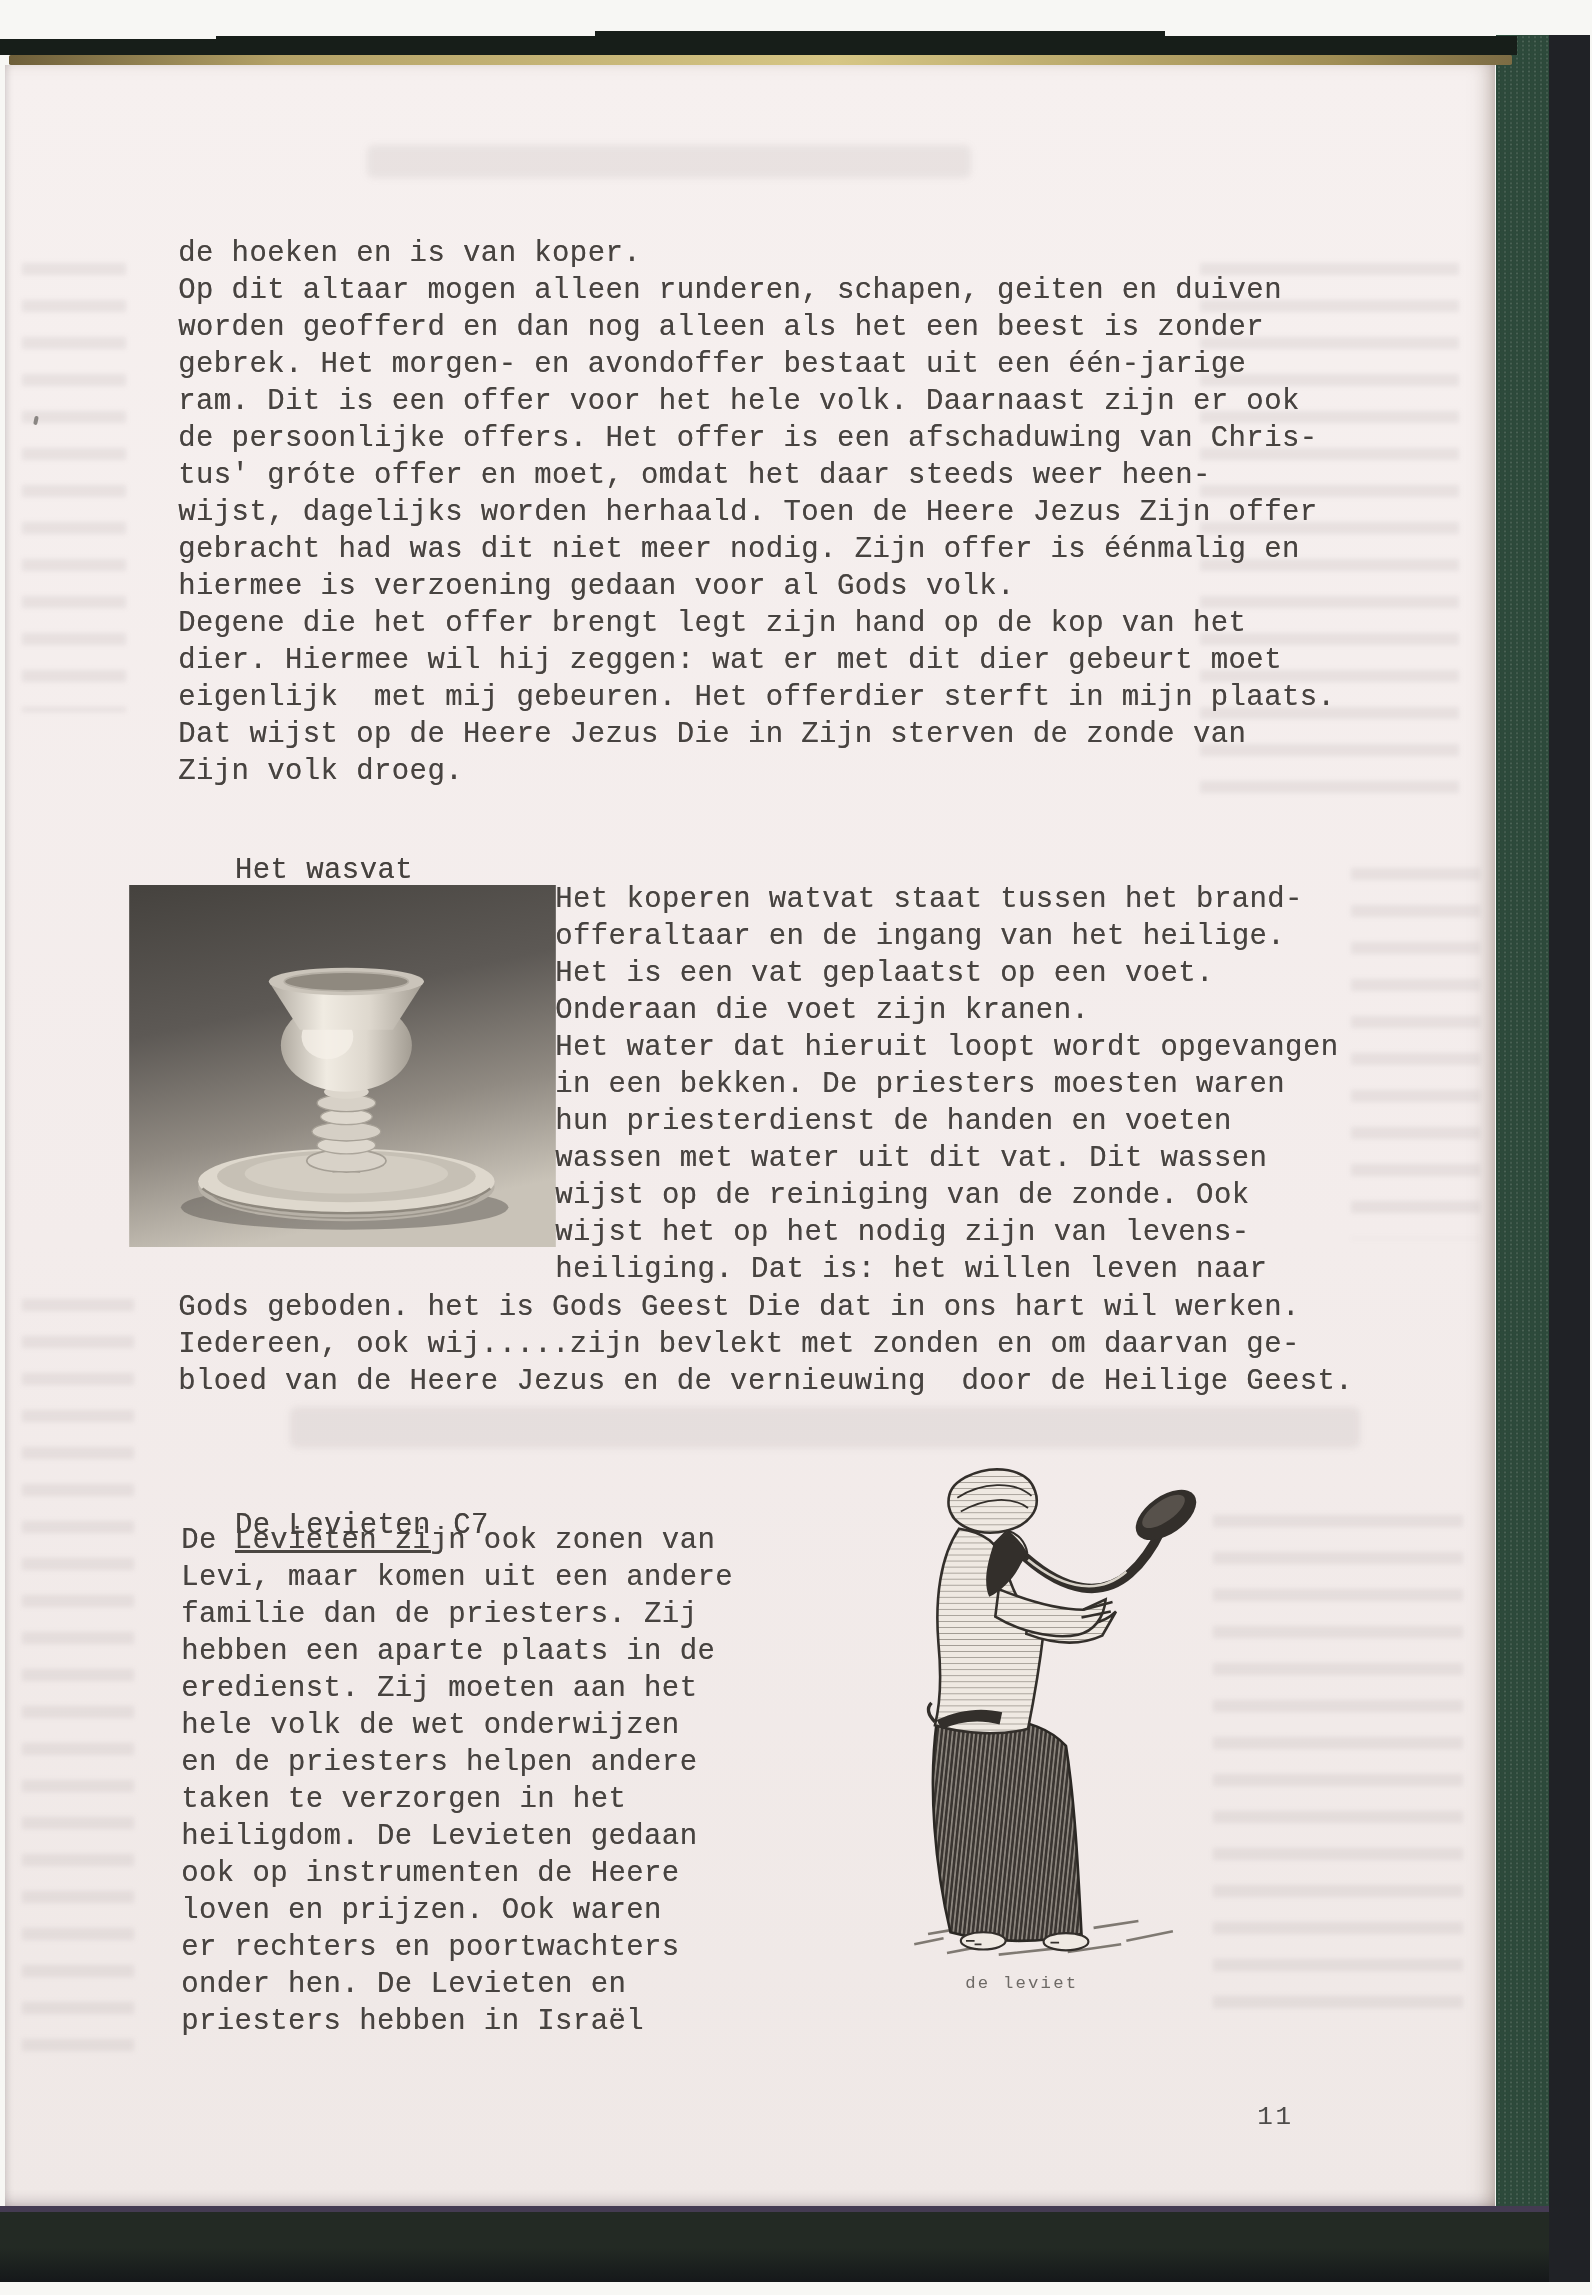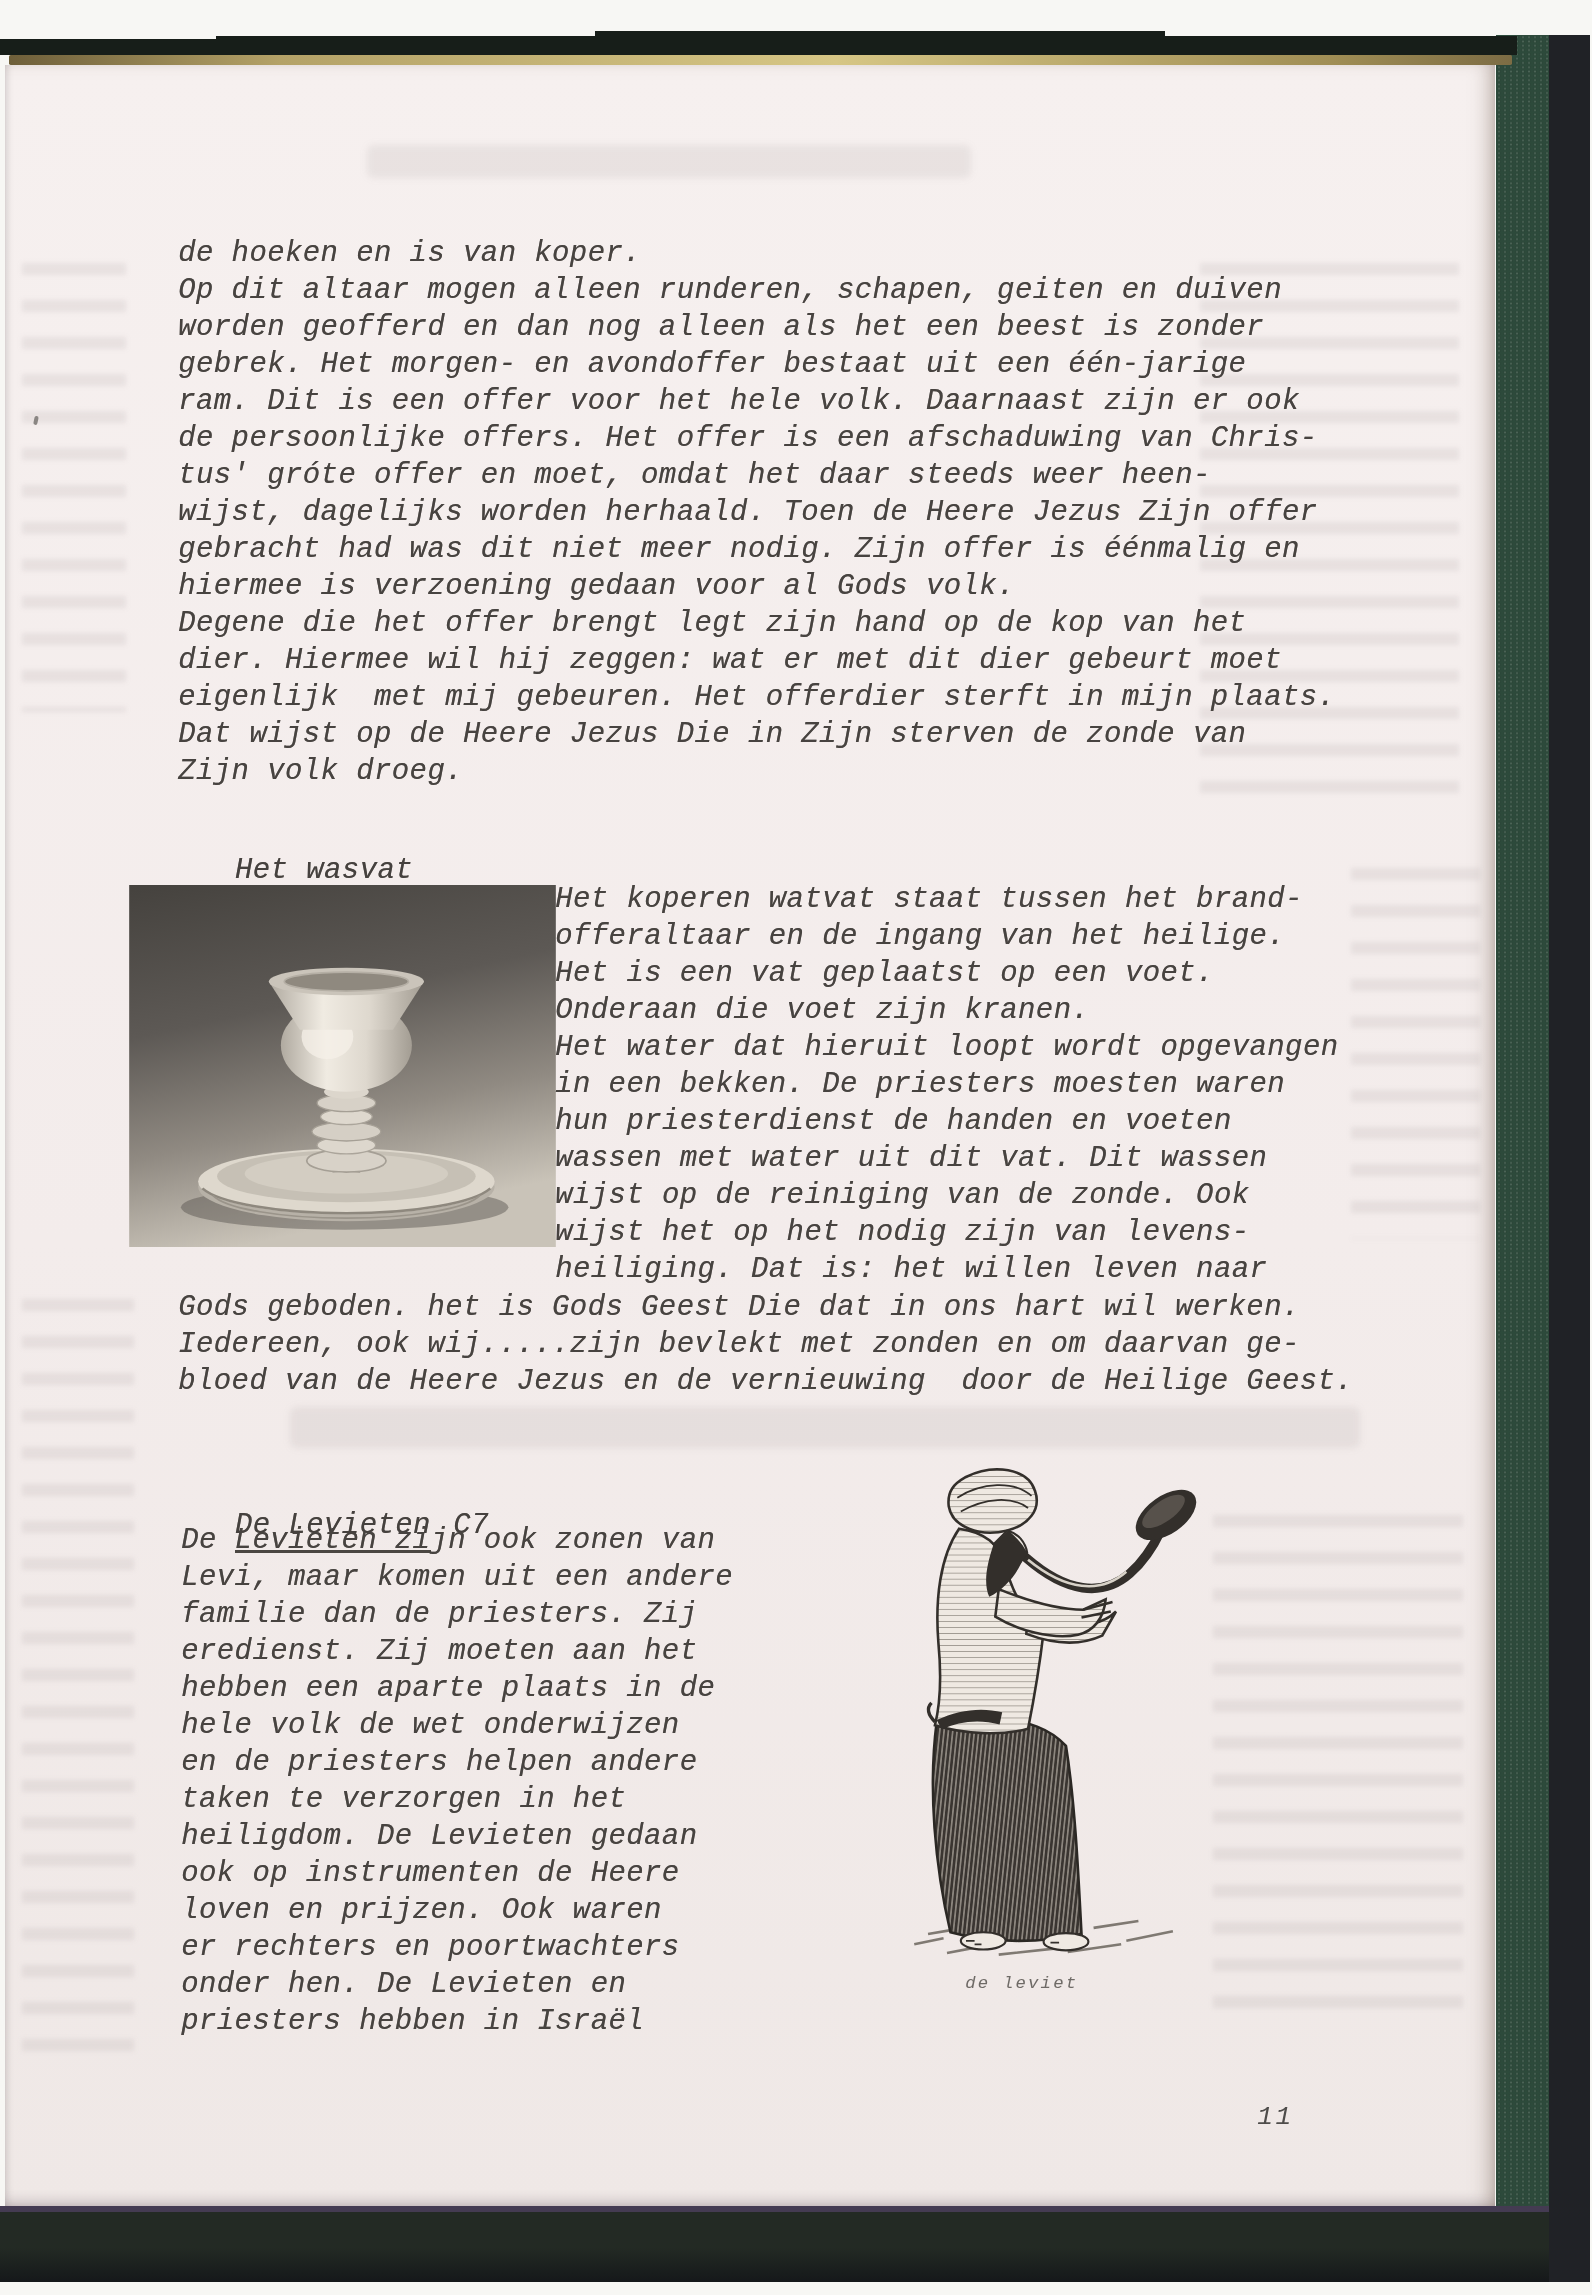--- a/index.html
+++ b/index.html
@@ -2,21 +2,21 @@
 <html style="font-size:14px"><head>
 <meta charset="utf-8">
 <style>
   html,body{margin:0;padding:0;}
   body{
     width:1592px;height:2295px;
     background:#f7f7f4;
     overflow:hidden;
     font-family:"Liberation Mono","DejaVu Sans Mono",monospace;
   }
-  .scene{position:absolute;left:0;top:0;width:1592px;height:2166px;font-style:italic;}
+  .scene{position:absolute;left:0;top:0;width:1592px;height:2166px;}
 
   
   .binding-green{
     position:absolute;left:1496px;top:35px;width:54px;height:2247px;
     background-color:#2d4a3b;
     background-image:radial-gradient(rgba(235,240,230,0.16) 1px, rgba(0,0,0,0.12) 1.6px, transparent 2.1px);
     background-size:6px 4.3px;
   }
   .binding-black{
     position:absolute;left:1549px;top:35px;width:41px;height:2247px;
@@ -203,22 +203,22 @@
       </div>
 
     <div class="heading" style="left:123px;top:1405px;">
       <span class="underlined">De Levieten</span><span class="code">C7</span>
     </div>
 
     <div class="block" style="left:176px;top:1457px;">
         <div class="tline">De Levieten zijn ook zonen van</div>
         <div class="tline">Levi, maar komen uit een andere</div>
         <div class="tline">familie dan de priesters. Zij</div>
+        <div class="tline">hebben een aparte plaats in de</div>
         <div class="tline">eredienst. Zij moeten aan het</div>
-        <div class="tline">hebben een aparte plaats in de</div>
         <div class="tline">hele volk de wet onderwijzen</div>
         <div class="tline">en de priesters helpen andere</div>
         <div class="tline">taken te verzorgen in het</div>
         <div class="tline">heiligdom. De Levieten gedaan</div>
         <div class="tline">ook op instrumenten de Heere</div>
         <div class="tline">loven en prijzen. Ook waren</div>
         <div class="tline">er rechters en poortwachters</div>
         <div class="tline">onder hen. De Levieten en</div>
         <div class="tline">priesters hebben in Israël</div>
       </div>

